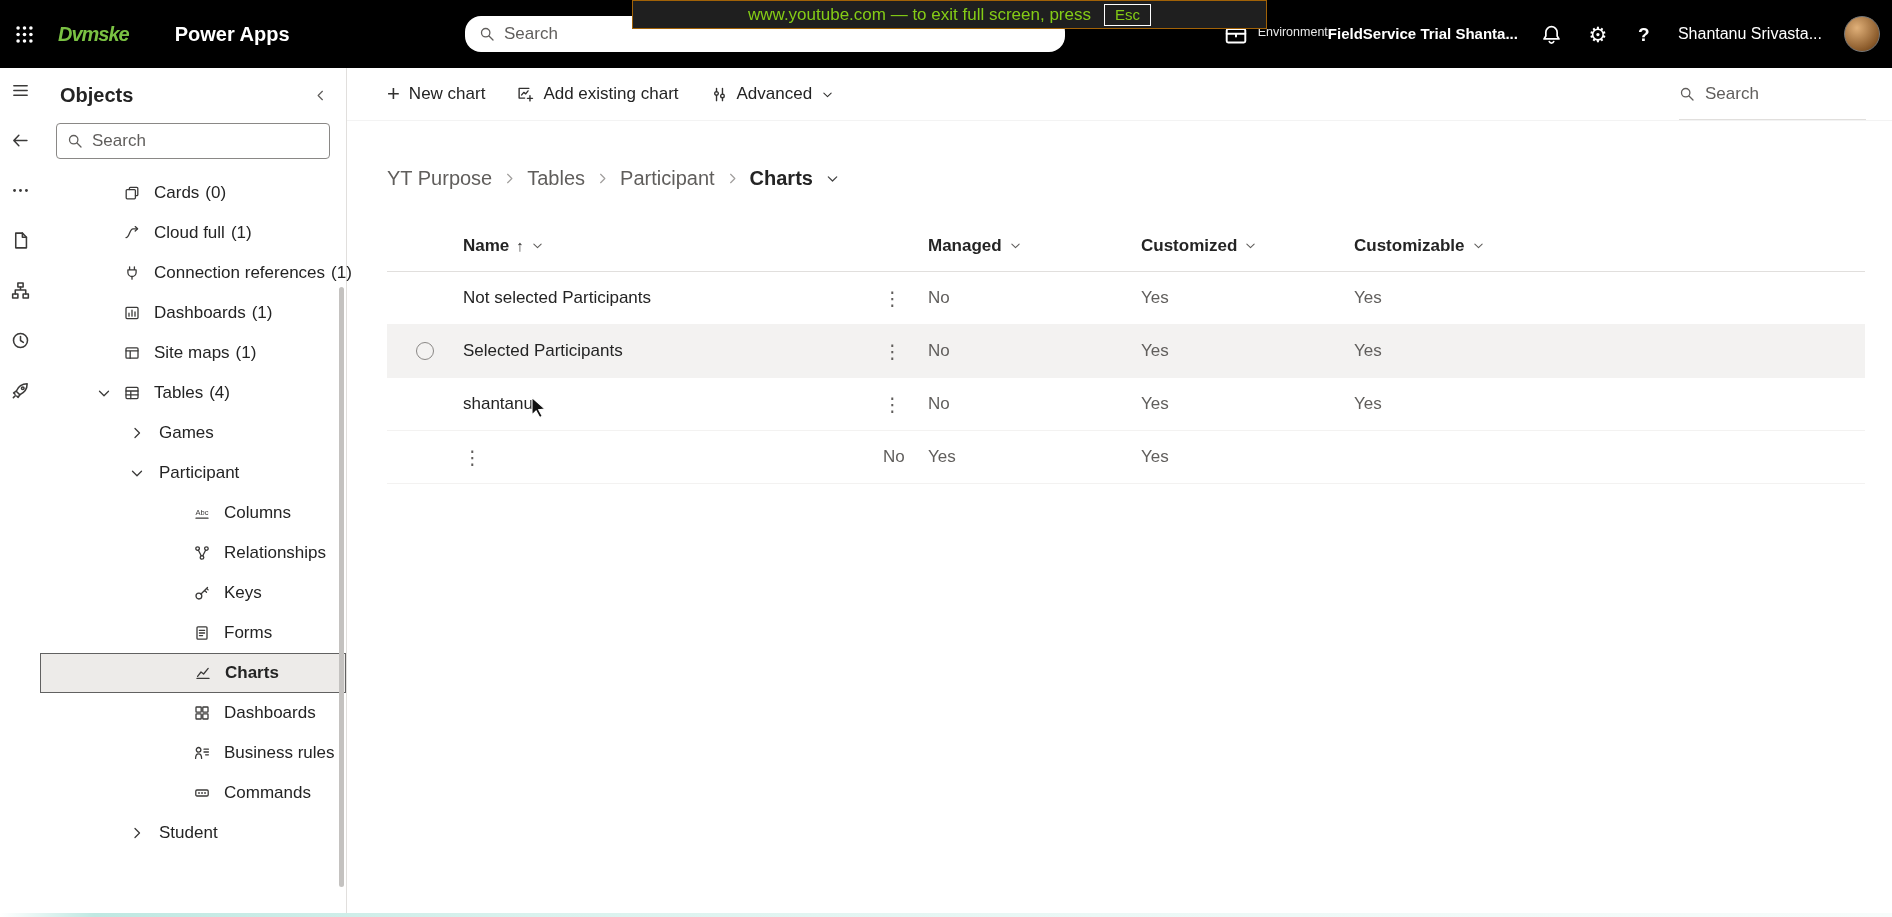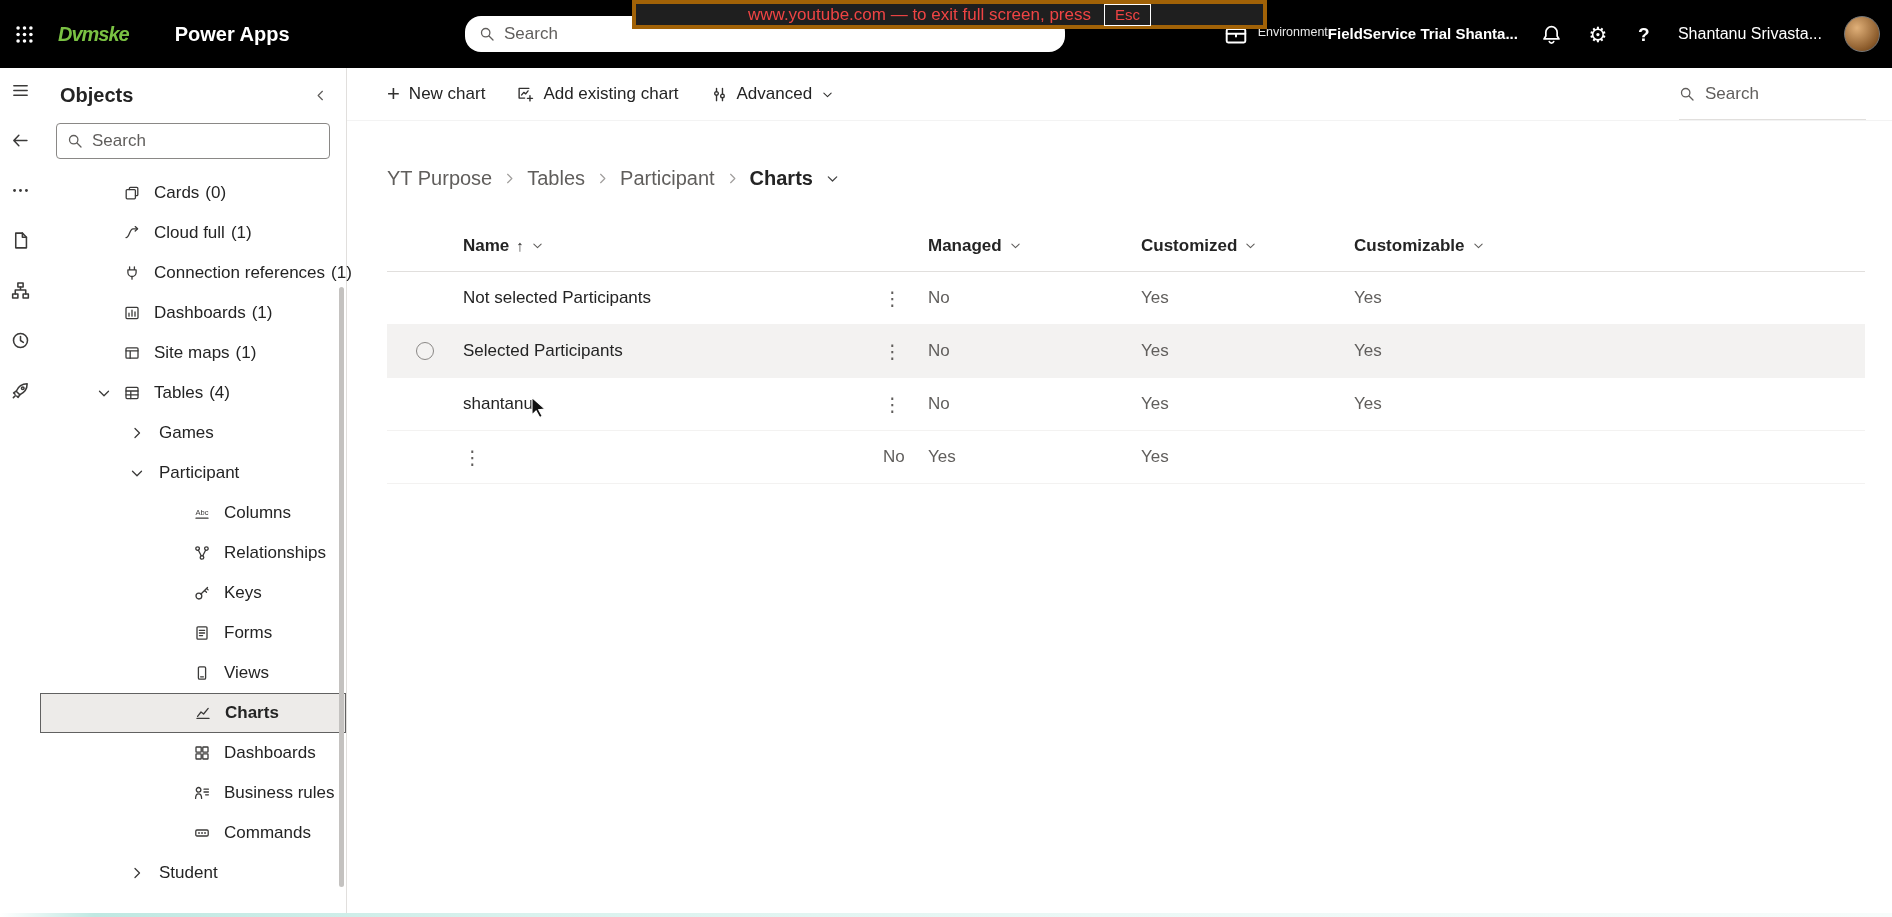--- a/index.html
+++ b/index.html
@@ -12,21 +12,21 @@
   .topbar{position:absolute;left:0;top:0;right:0;height:68px;background:#000;color:#fff;display:flex;align-items:center;z-index:10}
   .waffle-btn{width:48px;height:68px;display:flex;align-items:center;justify-content:center;cursor:pointer}
   .waffle-btn .i16{width:19px;height:19px}
   .logo{margin-left:10px;display:flex;align-items:center}
   .logo-text{color:#7ac143;font-size:20px;font-weight:700;font-style:italic;letter-spacing:-1px}
   .app-name{margin-left:46px;font-size:20px;font-weight:600;white-space:nowrap}
   .top-search{position:absolute;left:465px;top:16px;width:600px;height:36px;background:#fff;border-radius:16px;display:flex;align-items:center;gap:9px;padding:0 14px;color:#605e5c;z-index:1}
   .top-search .i16{width:16px;height:16px}
   .top-search input{border:0;outline:0;background:transparent;font:inherit;font-size:17px;color:#323130;width:300px}
   input::placeholder{color:#605e5c;opacity:1}
-  .toast{position:absolute;left:632px;top:0;width:635px;height:29px;background:#1f1f1f;border:4px solid #a16207;display:flex;align-items:center;justify-content:center;gap:13px;color:#ef4444;font-size:17px;z-index:6;white-space:nowrap}
+  .toast{position:absolute;left:632px;top:0;width:635px;height:29px;background:#1f1f1f;border:1px solid #a16207;display:flex;align-items:center;justify-content:center;gap:13px;color:#84cc16;font-size:17px;z-index:6;white-space:nowrap}
   .esc-key{border:1.6px solid #fff;border-radius:0;padding:0 10px;font-size:15px;line-height:20px}
   .top-right{position:absolute;right:0;top:0;height:68px;display:flex;align-items:center;padding-right:12px;gap:22px}
   .env{display:flex;align-items:center;gap:10px}
   .env .i16{width:24px;height:24px}
   .env-lines{display:flex;flex-direction:row;line-height:1.25}
   .env-label{font-size:12.5px;color:#e8e8e8}
   .env-name{font-size:15px;font-weight:700;white-space:nowrap}
   .tb-icon{width:24px;display:flex;justify-content:center;cursor:pointer}
   .tb-icon .i16{width:21px;height:21px}
   .gear-glyph{font-size:21px}
@@ -367,29 +367,20 @@
       </div>
       <div class="tree-item lv3">
         <span class="slot">
           <svg class="i16" viewBox="0 0 16 16" fill="none" stroke="currentColor" stroke-width="1.3" stroke-linecap="round" stroke-linejoin="round">
             <rect x="3" y="1.8" width="10" height="12.4" rx="1"></rect>
             <path d="M5.4 5.4h5.2M5.4 8h5.2M5.4 10.6h3.2"></path>
           </svg>
         </span>
         <span class="ti-label">Forms</span>
       </div>
-      <div class="tree-item lv3">
-        <span class="slot">
-          <svg class="i16" viewBox="0 0 16 16" fill="none" stroke="currentColor" stroke-width="1.3" stroke-linecap="round" stroke-linejoin="round">
-            <rect x="4.4" y="1.8" width="7.2" height="12.4" rx="1.2"></rect>
-            <path d="M6.6 11.8h2.8"></path>
-          </svg>
-        </span>
-        <span class="ti-label">Views</span>
-      </div>
       <div class="tree-item lv3 sel">
         <span class="slot">
           <svg class="i16" viewBox="0 0 16 16" fill="none" stroke="currentColor" stroke-width="1.3" stroke-linecap="round" stroke-linejoin="round">
             <path d="M2 13.4h12M2.6 11.4 6 7l2.6 2 4.6-5.6"></path>
           </svg>
         </span>
         <span class="ti-label">Charts</span>
       </div>
       <div class="tree-item lv3">
         <span class="slot">

